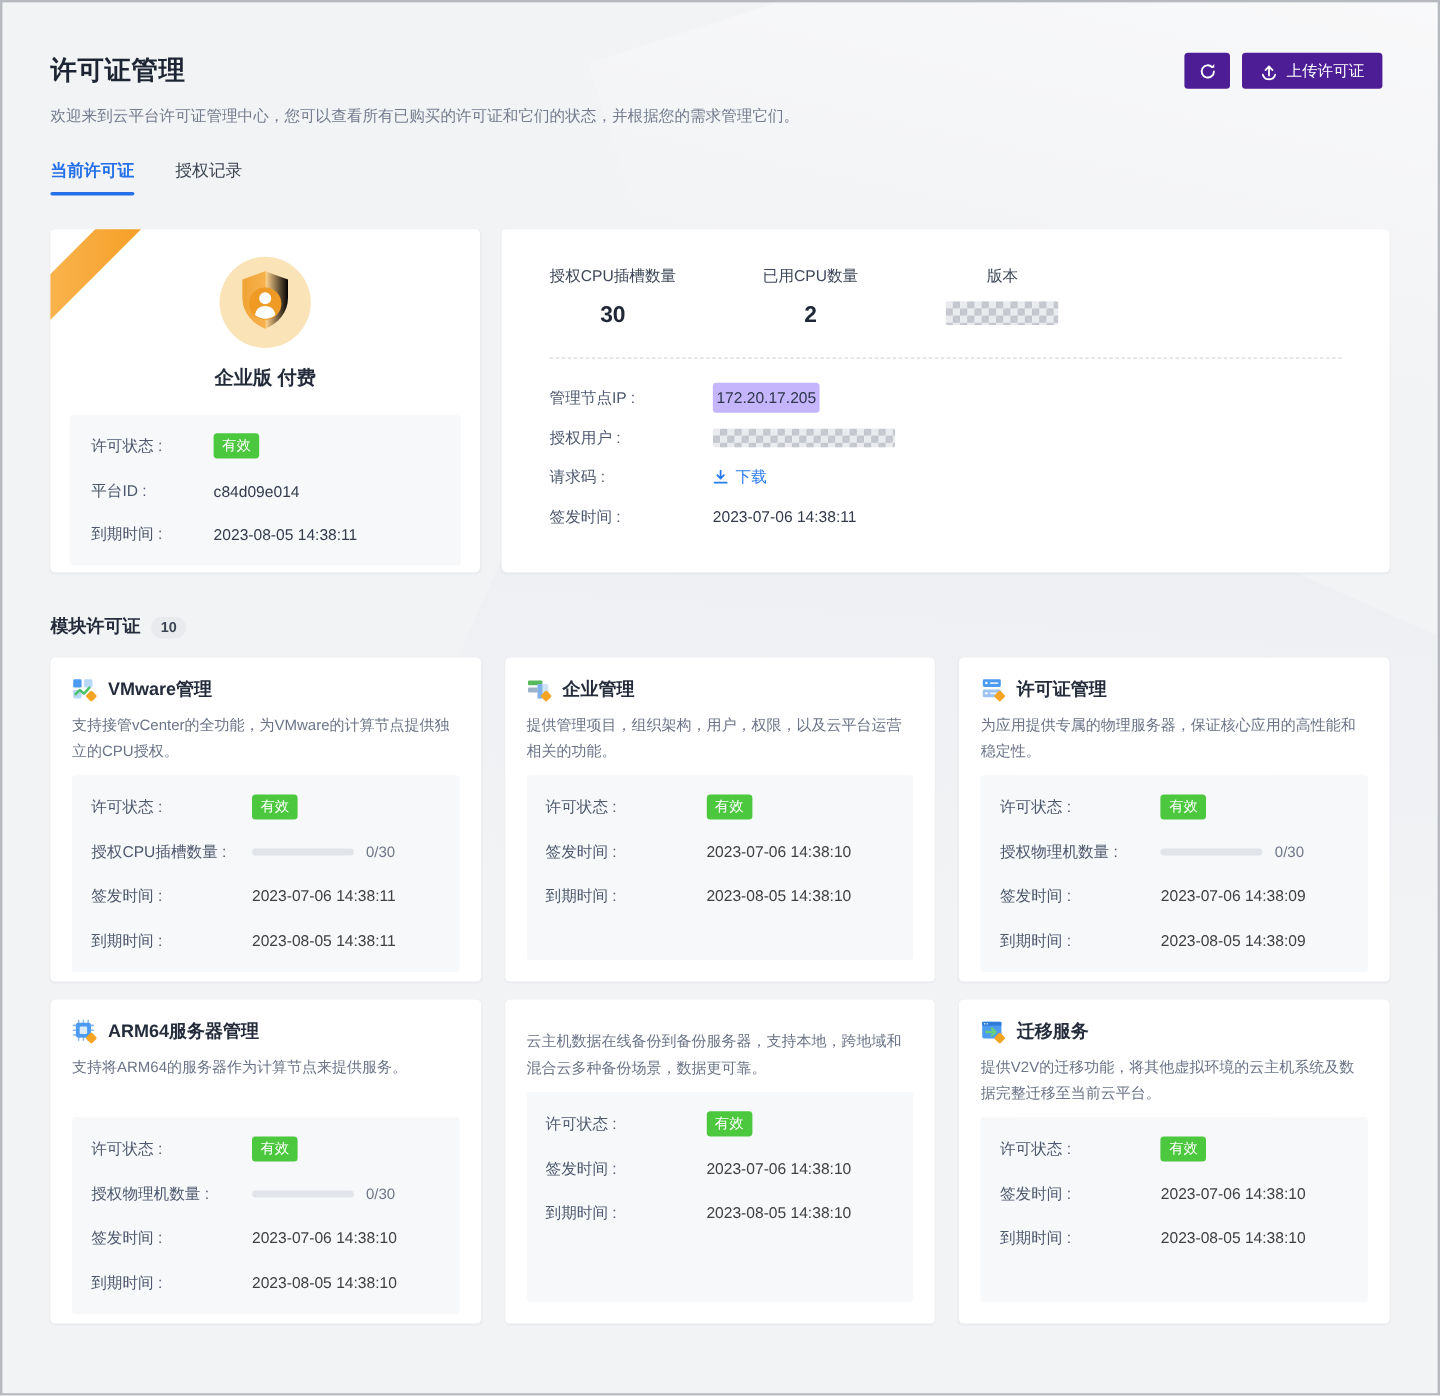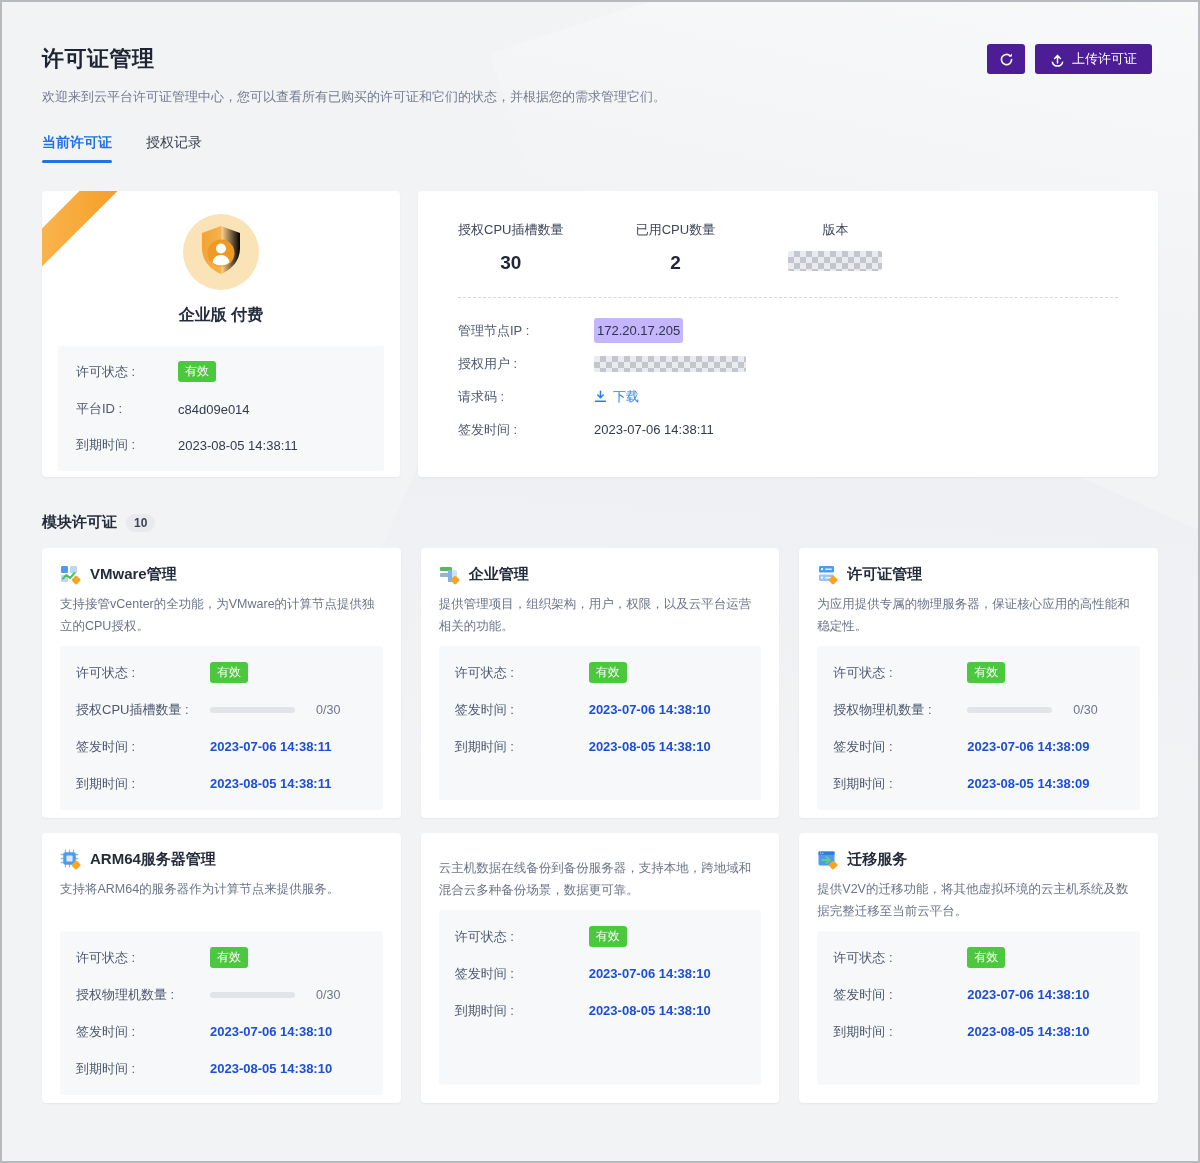--- a/index.html
+++ b/index.html
@@ -82,22 +82,22 @@
   .count-badge { background:#e8eaee; color:#3c4454; font-size:12px; font-weight:700;
     padding:3px 8px; border-radius:10px; line-height:1; }
   .mgrid { display:grid; grid-template-columns:repeat(3,1fr); gap:15px 20px; margin-top:16px; }
   .mcard { height:270px; padding:16px 18px 18px; display:flex; flex-direction:column; }
   .mhead { display:flex; align-items:center; gap:9px; }
   .mtitle { font-size:15px; font-weight:700; color:#242c3c; }
   .mdesc { margin-top:9px; font-size:12.5px; line-height:1.75; color:#6b7488; min-height:44px; }
   .ibox { flex:1; margin-top:8px; background:#f7f8fa; border-radius:3px; padding:8px 0; }
   .irow { display:flex; align-items:center; padding:8px 16px; font-size:13px; min-height:37px; }
   .irow-label { flex:0 0 134px; color:#4d586e; }
-  .irow-value { color:#1d4ed8;font-weight:bold; }
-  .progress-wrap { display:flex; align-items:center; gap:21px; }
+  .irow-value { color:#404040; }
+  .progress-wrap { display:flex; align-items:center; gap:10px; }
   .track { width:85px; height:6px; background:#e1e4e8; border-radius:3px; position:relative; overflow:hidden; }
   .fill { position:absolute; left:0; top:0; bottom:0; border-radius:3px; background:#2d7cf0; }
   .fill-0 { width:0; }
   .fill-2 { width:7px; }
   .ratio { font-size:12.5px; color:#6d7587; }
   svg { display:block; }
 </style>
 </head>
 <body>
 

